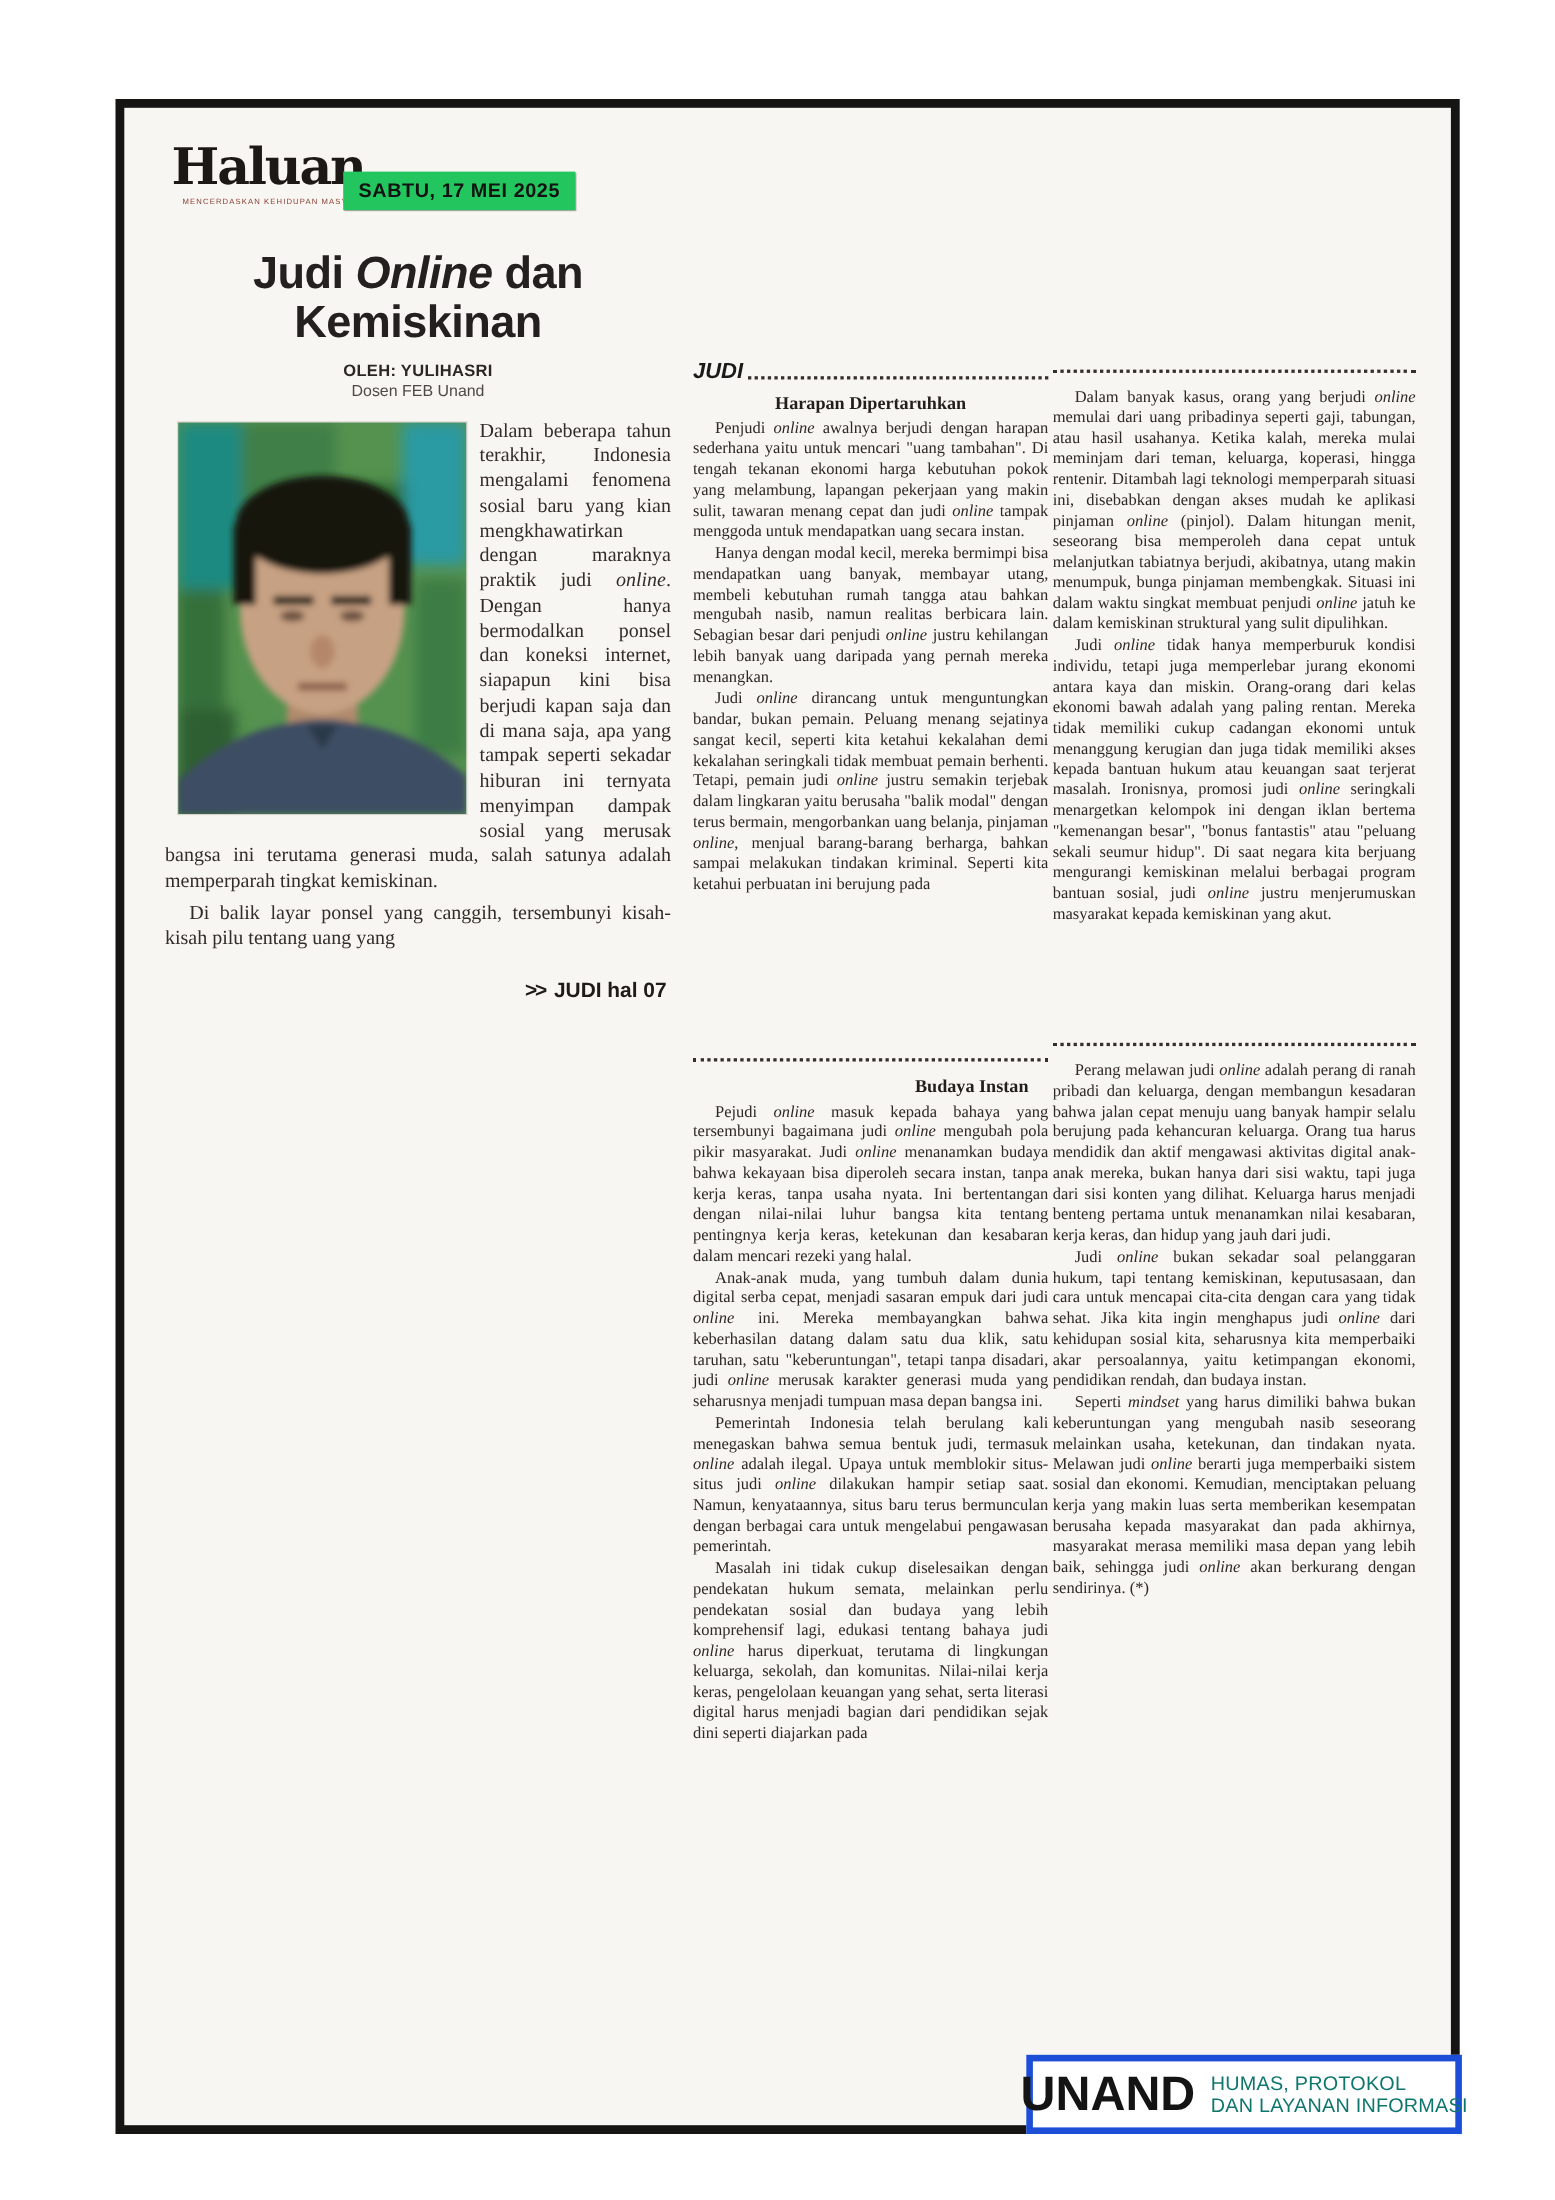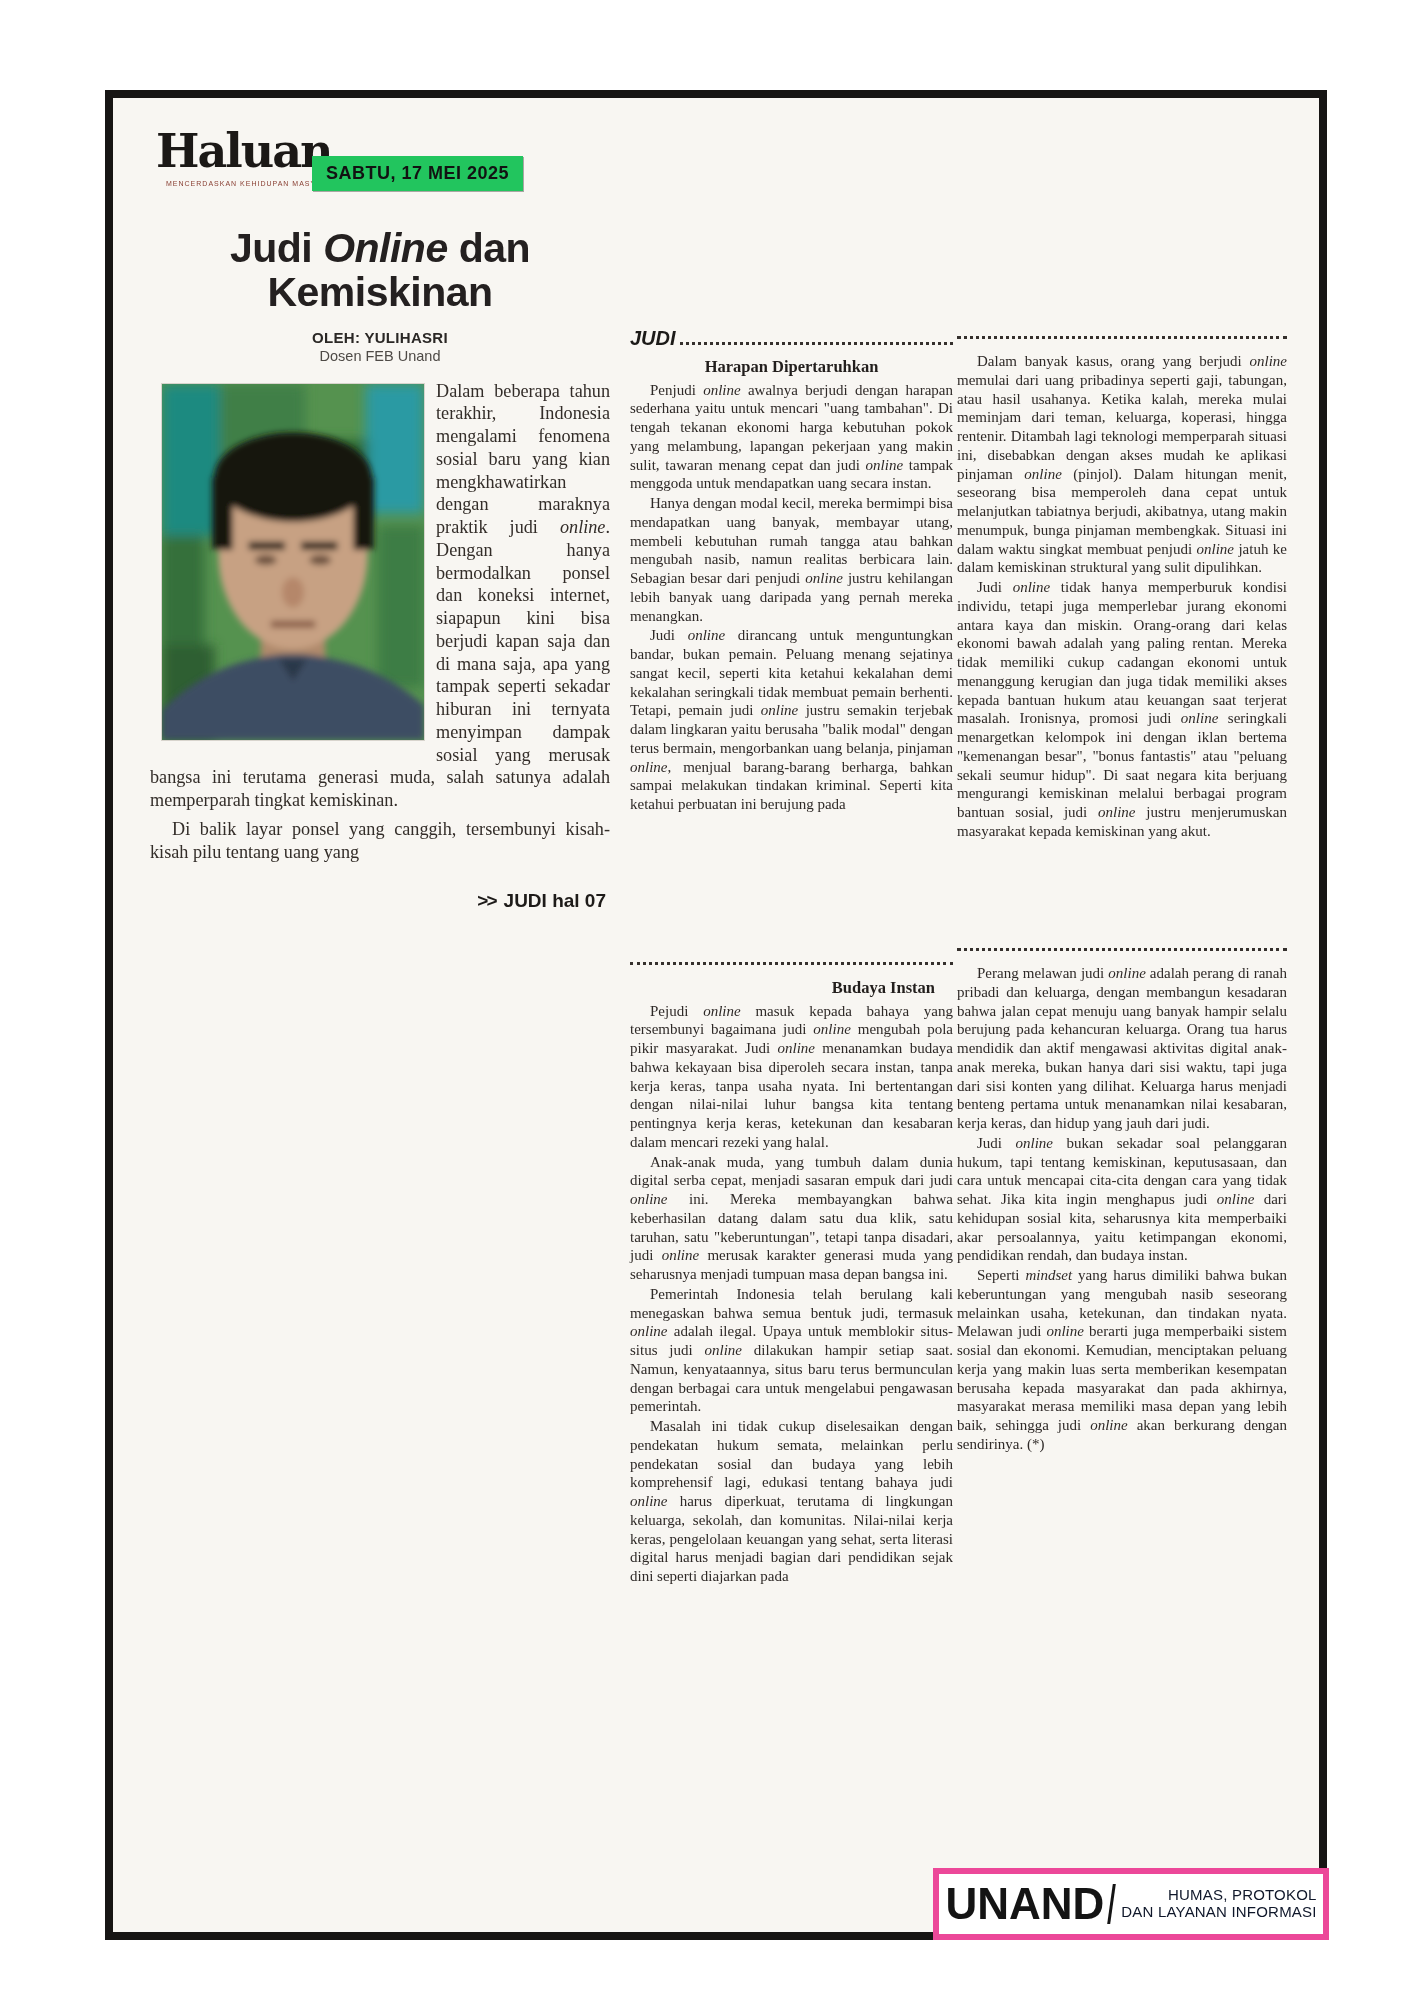--- a/index.html
+++ b/index.html
@@ -43,25 +43,25 @@
   .cont-header .cont-label{font-family:"Liberation Sans", sans-serif;font-style:italic;
                            font-weight:bold;font-size:20px;color:#1c1a18;margin-right:4px;line-height:1;}
   .dots{flex:1;border-bottom:3px dotted #35302d;margin-bottom:3px;}
   .dots-line{border-bottom:3px dotted #35302d;height:0;margin-bottom:13px;}
   .subhead{font-weight:bold;font-size:16.5px;text-align:center;margin:7px 0 3px 0;color:#221e1c;}
   .col2b .subhead{text-align:right;padding-right:18px;}
   .col i{font-style:italic;}
 
   
   .footer-logo{left:933px;top:1868px;width:396px;height:72px;background:#ffffff;
-               border:6px solid #ec4899;box-sizing:border-box;display:flex;align-items:center;
-               justify-content:center;z-index:3;font-family:"Liberation Sans", sans-serif;text-align:right;}
+               border:6px solid #1d4ed8;box-sizing:border-box;display:flex;align-items:center;
+               justify-content:center;z-index:3;font-family:"Liberation Sans", sans-serif;}
   .footer-logo .uname{font-size:44px;font-weight:bold;letter-spacing:0px;color:#141414;line-height:1;}
   .footer-logo .vbar{width:3px;height:40px;background:#141414;margin:0 8px 0 6px;transform:skewX(-8deg);}
-  .footer-logo .dept{font-size:15px;line-height:1.12;color:#0f172a;letter-spacing:.2px;}
+  .footer-logo .dept{font-size:18px;line-height:1.12;color:#0f766e;letter-spacing:.2px;}
   .footer-logo .dept div{white-space:nowrap;}
 </style>
 </head>
 <body>
 
 <div class="page">
   <div class="frame"></div>
 
   <div class="abs masthead-logo">Haluan</div>
   <div class="abs masthead-tagline">MENCERDASKAN KEHIDUPAN MASYARAKAT</div>

